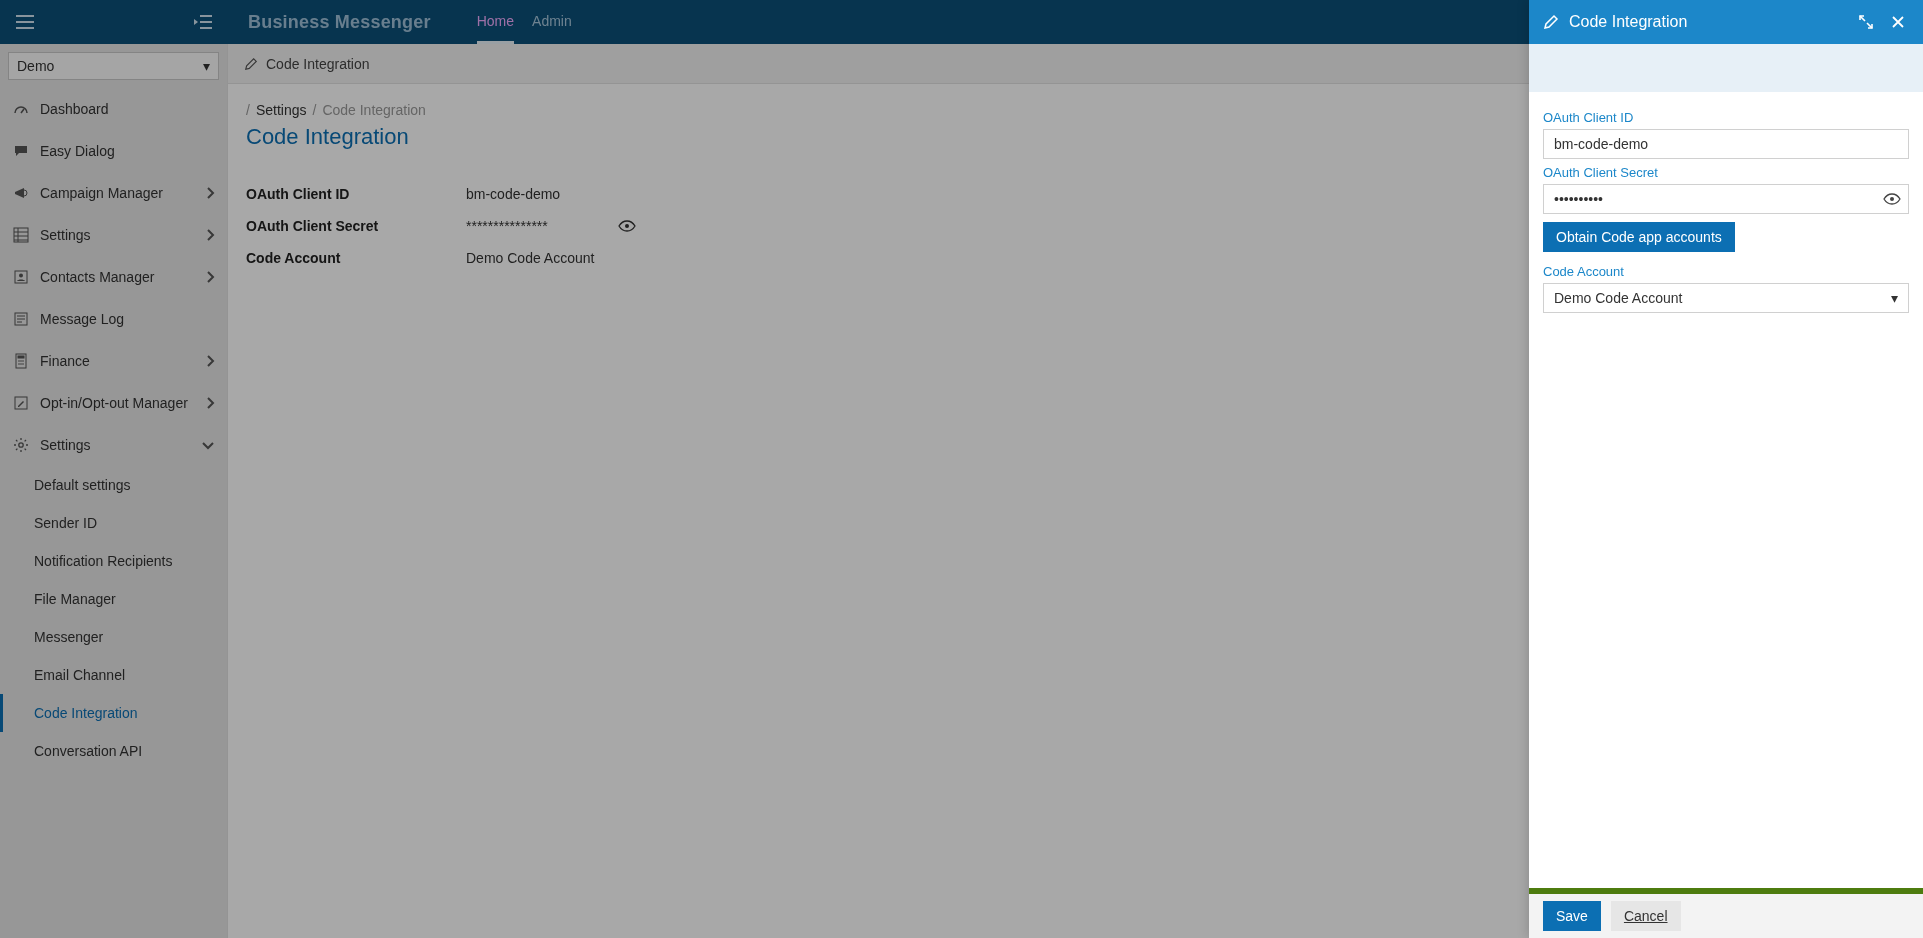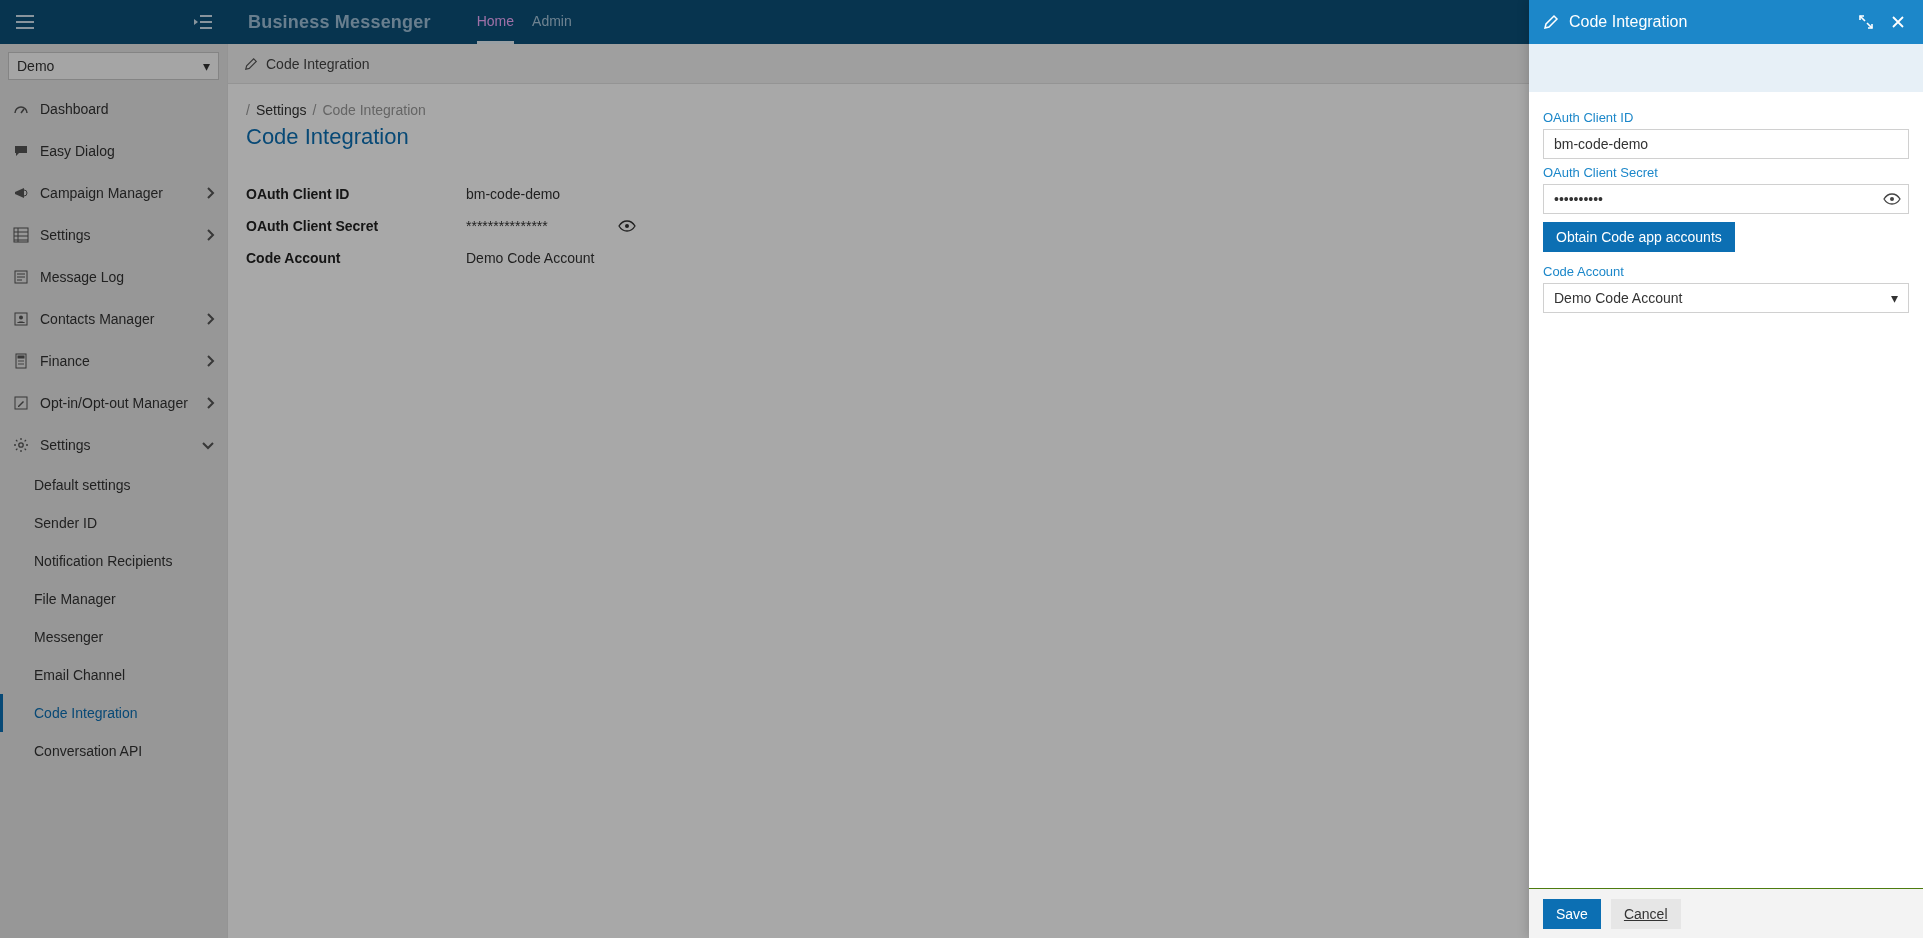--- a/index.html
+++ b/index.html
@@ -52,21 +52,21 @@
   .panel-strip { height: 48px; background:#e7f0f7; }
   .panel-body { flex:1; padding: 12px 14px; overflow:auto; }
   .field-label { color:#1c87c9; font-size:13px; margin: 6px 0 4px; }
   .text-input { width:100%; height:30px; border:1px solid #d0d0d0; padding:0 10px; font-size:14px; color:#333; }
   .input-wrap { position:relative; }
   .input-eye { position:absolute; right:8px; top:50%; transform:translateY(-50%); color:#444; cursor:pointer; }
   .btn { display:inline-flex; align-items:center; justify-content:center; height:30px; padding:0 12px; font-size:14px; cursor:pointer; border:1px solid transparent; }
   .btn-primary { background:#0c6fb3; color:#fff; }
   .btn-default { background:#e6e6e6; color:#333;text-decoration:underline; }
   .select { width:100%; height:30px; border:1px solid #d0d0d0; padding:0 10px; font-size:14px; color:#333; display:flex; align-items:center; justify-content:space-between; cursor:pointer; }
-  .panel-ftr { height:50px; background:#f3f3f3; border-top:1px solid #4d7c0f; display:flex; align-items:center; padding:0 14px; gap:10px; }
+  .panel-ftr { height:50px; background:#f3f3f3; border-top:6px solid #4d7c0f; display:flex; align-items:center; padding:0 14px; gap:10px; }
 
   svg { display:block; }
 </style>
 </head>
 <body>
 
 <div class="topbar">
   <div class="sidebar-toggle-zone">
     <span class="icon-btn">
       <svg width="18" height="14" viewBox="0 0 18 14">
@@ -137,39 +137,39 @@
         <span class="chev">
             <svg width="10" height="14" viewBox="0 0 10 14">
               <path d="M3 2l5 5-5 5" fill="none" stroke="currentColor" stroke-width="2"></path>
             </svg>
           </span>
       </div>
       <div class="nav-item">
         <span class="nav-icon">
             <svg width="16" height="16" viewBox="0 0 16 16">
               <rect x="2" y="2" width="12" height="12" fill="none" stroke="currentColor"></rect>
-              <path d="M4 5h8M4 8h8M4 11h5" stroke="currentColor"></path>
-            </svg>
-          </span>
-        <span>Message Log</span>
-      </div>
-      <div class="nav-item">
-        <span class="nav-icon">
-            <svg width="16" height="16" viewBox="0 0 16 16">
-              <rect x="2" y="2" width="12" height="12" fill="none" stroke="currentColor"></rect>
               <circle cx="8" cy="6.5" r="2" fill="currentColor"></circle>
               <path d="M4 12c1-2 7-2 8 0" fill="currentColor"></path>
             </svg>
           </span>
         <span>Contacts Manager</span>
         <span class="chev">
             <svg width="10" height="14" viewBox="0 0 10 14">
               <path d="M3 2l5 5-5 5" fill="none" stroke="currentColor" stroke-width="2"></path>
             </svg>
           </span>
+      </div>
+      <div class="nav-item">
+        <span class="nav-icon">
+            <svg width="16" height="16" viewBox="0 0 16 16">
+              <rect x="2" y="2" width="12" height="12" fill="none" stroke="currentColor"></rect>
+              <path d="M4 5h8M4 8h8M4 11h5" stroke="currentColor"></path>
+            </svg>
+          </span>
+        <span>Message Log</span>
       </div>
       <div class="nav-item">
         <span class="nav-icon">
             <svg width="16" height="16" viewBox="0 0 16 16">
               <rect x="3" y="1" width="10" height="14" fill="none" stroke="currentColor"></rect>
               <rect x="4.5" y="2.5" width="7" height="3" fill="currentColor"></rect>
               <circle cx="6" cy="8" r=".8" fill="currentColor"></circle>
               <circle cx="8" cy="8" r=".8" fill="currentColor"></circle>
               <circle cx="10" cy="8" r=".8" fill="currentColor"></circle>
               <circle cx="6" cy="11" r=".8" fill="currentColor"></circle>

